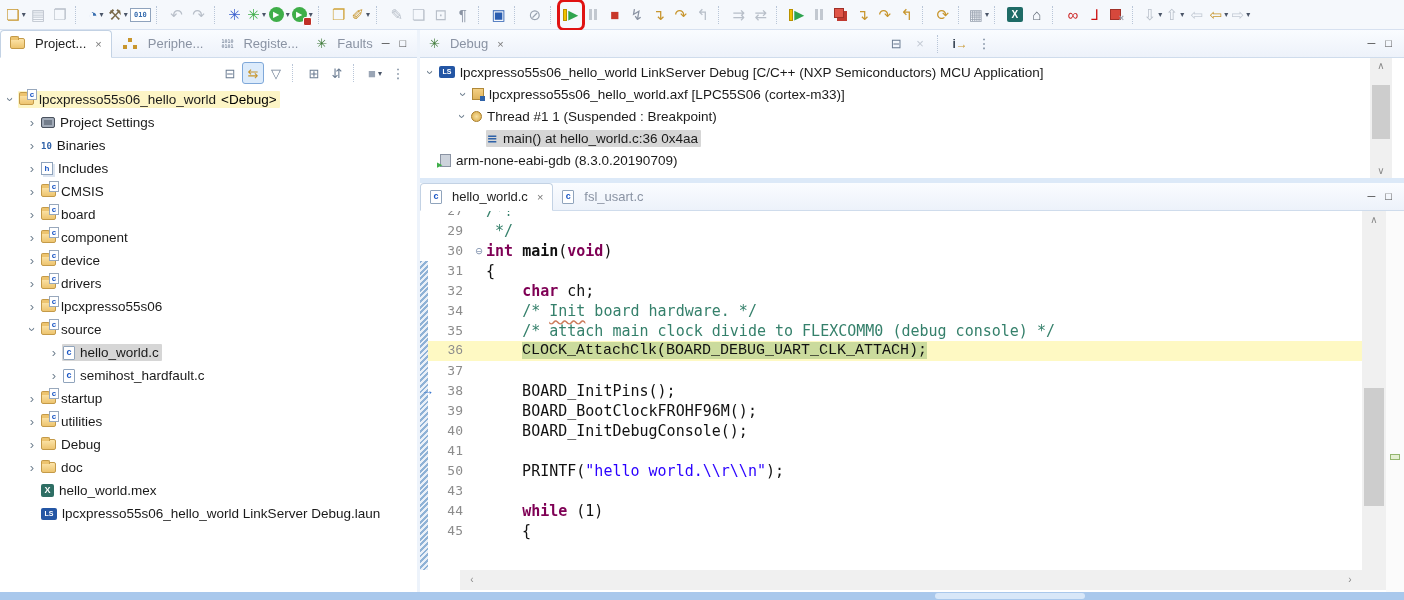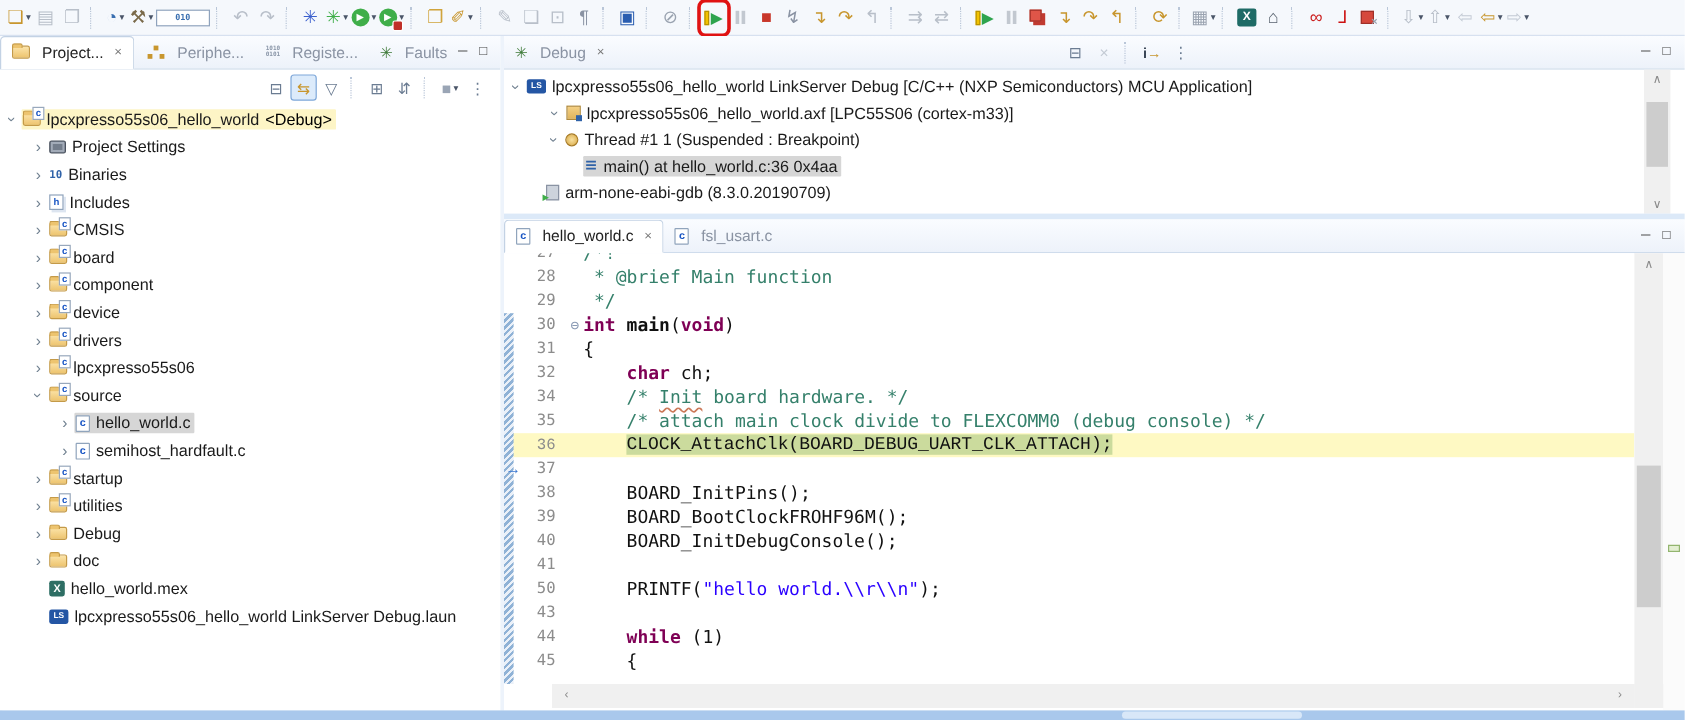--- a/index.html
+++ b/index.html
@@ -13,21 +13,21 @@
   .tbtn .gl{line-height:1;}
   .dd{font-size:8px;color:#4a5568;margin-left:2px;}
   .tsep{width:4px;height:18px;border-left:1px dotted #b9c6d8;margin:0 5px 0 4px;}
   .boxed{outline:3px solid #e01212;outline-offset:1px;}
   .circ{width:15px;height:15px;border-radius:50%;color:#fff;font-size:8px;display:inline-flex;
         align-items:center;justify-content:center;}
   .badge{position:absolute;right:1px;bottom:1px;width:7px;height:7px;border-radius:2px;border:1px solid #fff;}
   .sqbox{width:16px;height:15px;color:#fff;font-weight:bold;font-size:10px;display:inline-flex;
          align-items:center;justify-content:center;border-radius:2px;}
   .minibox{font:bold 7px/12px "DejaVu Sans Mono",monospace;color:#3a6fb0;border:1px solid #8fa3bd;
-           background:#fff;padding:0 15px;}
+           background:#fff;padding:0 3px;}
   .ic-resume{display:inline-flex;align-items:center;}
   .rbar{width:4px;height:12px;background:#f2c200;border:1px solid #b89200;margin-right:1px;box-sizing:border-box;}
   .rtri{color:#2ea44e;font-size:13px;line-height:12px;}
   .ic-pause{width:3px;height:11px;display:inline-block;margin-right:6px;margin-left:1px;}
   .ic-dsq{width:8px;height:8px;background:#e05548;border:1px solid #a03028;box-shadow:3px 3px 0 #c03a30;
           display:inline-block;margin:0 4px 3px 0;}
   .ic-sqx{display:inline-flex;align-items:center;}
   .ic-sqx b{width:9px;height:9px;background:#d6483c;border:1px solid #a03028;display:inline-block;}
   .ic-sqx i{font-style:normal;color:#9aa3b0;font-size:9px;font-weight:bold;margin-left:-2px;margin-top:6px;}
   
@@ -534,21 +534,21 @@
           <span>Thread #1 1 (Suspended : Breakpoint)</span>
         </span>
       </div>
       <div class="trow" style="height: 22px; font-size: 13.5px; padding-left: 50px;">
         <span class="exp"></span>
         <span class="lblwrap sel">
           <span class="ic ic-frame">≡</span>
           <span>main() at hello_world.c:36 0x4aa</span>
         </span>
       </div>
-      <div class="trow" style="height: 22px; font-size: 13.5px; padding-left: 18px;">
+      <div class="trow" style="height: 22px; font-size: 13.5px; padding-left: 3px;">
         <span class="exp"></span>
         <span class="lblwrap">
           <span class="ic ic-gdb"></span>
           <span>arm-none-eabi-gdb (8.3.0.20190709)</span>
         </span>
       </div>
     </div>
   <div class="sb" id="dbg-vscroll">
     <div class="arr up">∧</div>
     <div class="thumb" id="dbg-vthumb"></div>
@@ -570,21 +570,20 @@
         <span>fsl_usart.c</span>
       </span>
       <span class="winbtns">
         <span class="wbtn">─</span>
         <span class="wbtn">□</span>
       </span>
     </div>
   <div id="code">
 
   <div class="cl partial"><span class="ln">27</span><span class="fold"></span><span class="codeseg"><span class="s-cm">/*!</span></span></div>
-      <div class="cl"><span class="ln">28</span><span class="fold"></span><span class="codeseg"><span class="s-cm"> * @brief Main function</span></span></div>
       <div class="cl"><span class="ln">29</span><span class="fold"></span><span class="codeseg"><span class="s-cm"> */</span></span></div>
       <div class="cl"><span class="ln">30</span><span class="fold">⊖</span><span class="codeseg"><span class="s-kw">int</span><span class="s-d"> </span><span class="s-fn">main</span><span class="s-d">(</span><span class="s-kw">void</span><span class="s-d">)</span></span></div>
       <div class="cl"><span class="ln">31</span><span class="fold"></span><span class="codeseg"><span class="s-d">{</span></span></div>
       <div class="cl"><span class="ln">32</span><span class="fold"></span><span class="codeseg"><span class="s-d">    </span><span class="s-kw">char</span><span class="s-d"> ch;</span></span></div>
       <div class="cl"><span class="ln">34</span><span class="fold"></span><span class="codeseg"><span class="s-d">    </span><span class="s-cm">/* </span><span class="s-cm s-sq">Init</span><span class="s-cm"> board hardware. */</span></span></div>
       <div class="cl"><span class="ln">35</span><span class="fold"></span><span class="codeseg"><span class="s-d">    </span><span class="s-cm">/* attach main clock divide to FLEXCOMM0 (debug console) */</span></span></div>
       <div class="cl ipline"><span class="ln">36</span><span class="fold"></span><span class="codeseg"><span class="s-d">    </span><span class="s-d s-ip">CLOCK_AttachClk(BOARD_DEBUG_UART_CLK_ATTACH);</span></span></div>
       <div class="cl"><span class="ln">37</span><span class="fold"></span><span class="codeseg"></span></div>
       <div class="cl"><span class="ln">38</span><span class="fold"></span><span class="codeseg"><span class="s-d">    BOARD_InitPins();</span></span></div>
       <div class="cl"><span class="ln">39</span><span class="fold"></span><span class="codeseg"><span class="s-d">    BOARD_BootClockFROHF96M();</span></span></div>

